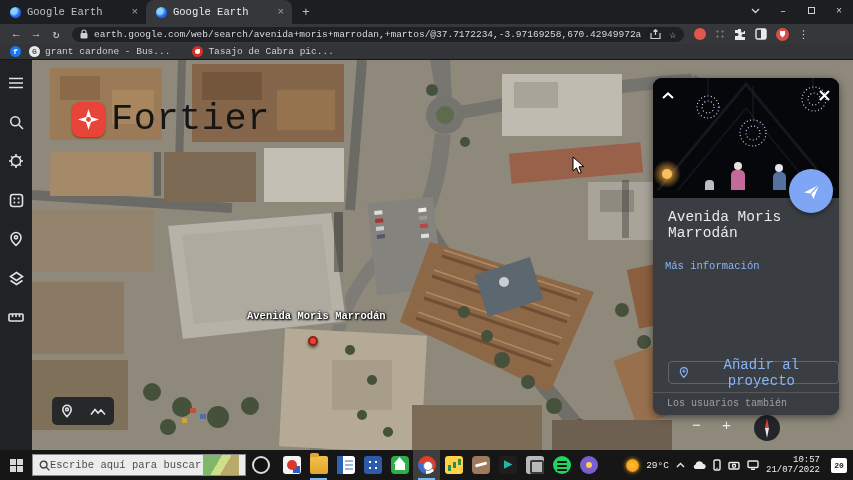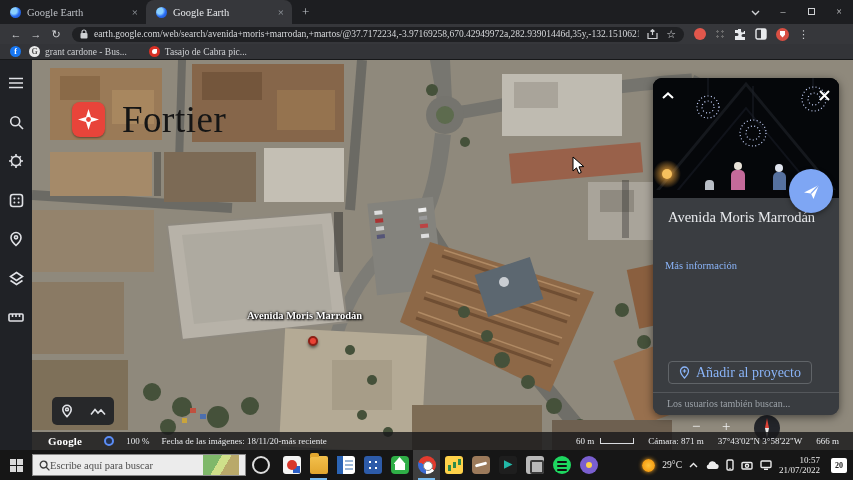--- a/index.html
+++ b/index.html
@@ -1,19 +1,19 @@
 <!DOCTYPE html>
 <html><head>
 <meta charset="utf-8">
 <style>
   * { margin:0; padding:0; box-sizing:border-box; }
   html,body { background:#000; }
   .screen {
     position:relative; width:853px; height:480px; overflow:hidden;
-    font-family:Liberation Serif, serif; background:#202124;
+    font-family:Liberation Mono, monospace; background:#202124;
     -webkit-font-smoothing:antialiased;
   }
   
   .tabstrip { position:absolute; left:0; top:0; width:853px; height:24px; background:#1d1e21; display:flex; align-items:flex-end; }
   .tab { display:flex; align-items:center; gap:6px; width:146px; height:24px; padding:0 8px 0 10px; color:#bdc1c6; font-size:10.5px; }
   .tab.active { background:#36373b; border-radius:8px 8px 0 0; color:#e8eaed; }
   .tab .favicon { width:11px; height:11px; border-radius:50%; background:radial-gradient(circle at 35% 35%, #8ad0ff 0 30%, #2a6df4 55%, #1b50c0); flex:none; }
   .tab .tab-title { flex:1; overflow:hidden; white-space:nowrap; }
   .tab .tab-close { color:#9aa0a6; font-size:11px; line-height:11px; cursor:default; }
   .newtab { color:#bdc1c6; font-size:13px; margin:0 0 4px 10px; }
@@ -45,21 +45,21 @@
   .content { position:absolute; left:0; top:60px; width:853px; height:390px; }
   .sidebar { position:absolute; left:0; top:0; width:32px; height:390px; background:#202226; display:flex; flex-direction:column; align-items:center; padding-top:13px; gap:19px; z-index:30; }
   .sb-ico { width:20px; height:20px; display:flex; align-items:center; justify-content:center; }
   .sb-ico svg { stroke:#dfe1e5; fill:none; stroke-width:1.6; }
   
   .map { position:absolute; left:32px; top:0; width:821px; height:390px; overflow:hidden; background:#8f897c; }
   .map svg.art { position:absolute; left:0; top:0; }
   .watermark { position:absolute; left:40px; top:38px; display:flex; align-items:center; gap:6px; z-index:5; }
   .wm-logo { width:33px; height:35px; border-radius:8px; background:#e8443a; position:relative; box-shadow:0 1px 2px rgba(0,0,0,.4); }
   .wm-logo svg { position:absolute; left:4px; top:5px; }
-  .wm-text { font-size:37px; color:#151515; letter-spacing:.5px;margin-left:11px; }
+  .wm-text { font-size:37px; color:#151515; letter-spacing:.5px; }
   .map-label { position:absolute; left:215px; top:250px; z-index:5; color:#fff; font-size:10.5px; font-weight:bold; text-shadow:0 0 2px #000, 0 0 3px #000, 1px 1px 2px #000; }
   .map-pin { position:absolute; left:276px; top:276px; width:10px; height:10px; border-radius:50%; background:#ea4335; border:2px solid #8c2016; box-shadow:0 2px 3px rgba(0,0,0,.5); z-index:5; }
   .cursor { position:absolute; left:540px; top:96px; z-index:40; }
   .map-tools { position:absolute; left:20px; top:337px; width:62px; height:28px; background:rgba(32,34,38,.92); border-radius:5px; display:flex; align-items:center; justify-content:space-around; z-index:6; }
   .map-tools svg { stroke:#dfe1e5; fill:none; stroke-width:1.6; }
   .navctl { position:absolute; top:358px; z-index:4; color:#f0f0f0; font-size:15px; }
   .compass { position:absolute; left:722px; top:355px; width:26px; height:26px; border-radius:50%; background:#23252a; z-index:4; }
   .compass i { position:absolute; left:11px; top:3px; width:4px; height:10px; background:#e04438; clip-path:polygon(50% 0,100% 100%,0 100%); }
   .compass u { position:absolute; left:11px; top:13px; width:4px; height:10px; background:#e8e8e8; clip-path:polygon(0 0,100% 0,50% 100%); }
   
@@ -366,33 +366,20 @@
           </svg>
       </div>
 
       <span class="navctl" style="left:660px">−</span>
       <span class="navctl" style="left:690px">+</span>
       <span class="compass">
           <i></i>
           <u></u>
         </span>
 
-      <div class="statusbar">
-        <span class="sb-google">Google</span>
-        <span class="stream-dot"></span>
-        <span class="sb-item">100 %</span>
-        <span class="sb-item">Fecha de las imágenes: 18/11/20-más reciente</span>
-        <div class="sb-right">
-          <span>60 m</span>
-          <span class="scalebar"></span>
-          <span class="sb-gap">Cámara: 871 m</span>
-          <span class="sb-gap">37°43'02"N 3°58'22"W</span>
-          <span class="sb-gap">666 m</span>
-        </div>
-      </div>
     </div>
 
     <div class="panel">
       <div class="photo">
         <svg width="186" height="120" viewBox="0 0 186 120">
           <rect width="186" height="120" fill="#05070a"></rect>
           <path d="M0 118 L93 6 L186 118" stroke="#15181d" stroke-width="3" fill="none"></path>
           <path d="M20 118 L93 30 L166 118" stroke="#10131a" stroke-width="2" fill="none"></path>
           <line x1="55" y1="0" x2="55" y2="18" stroke="#1c2028"></line>
           <line x1="100" y1="8" x2="100" y2="42" stroke="#1c2028"></line>

